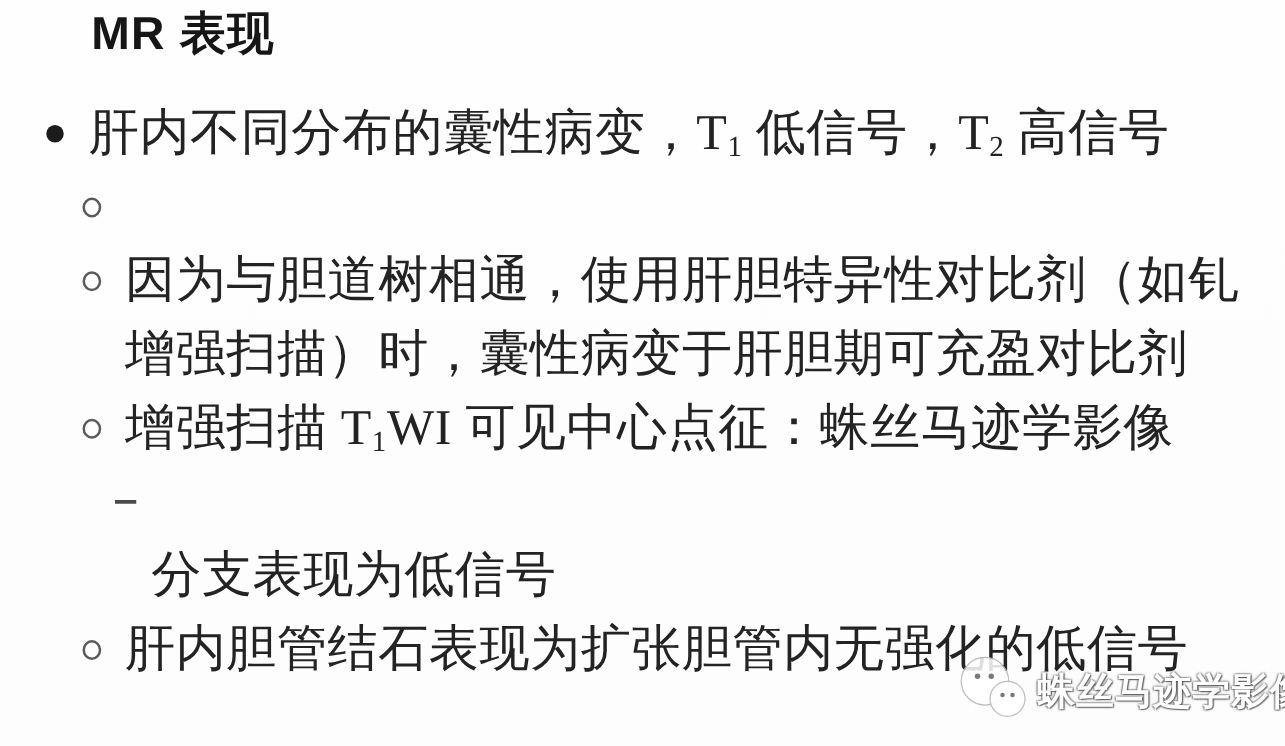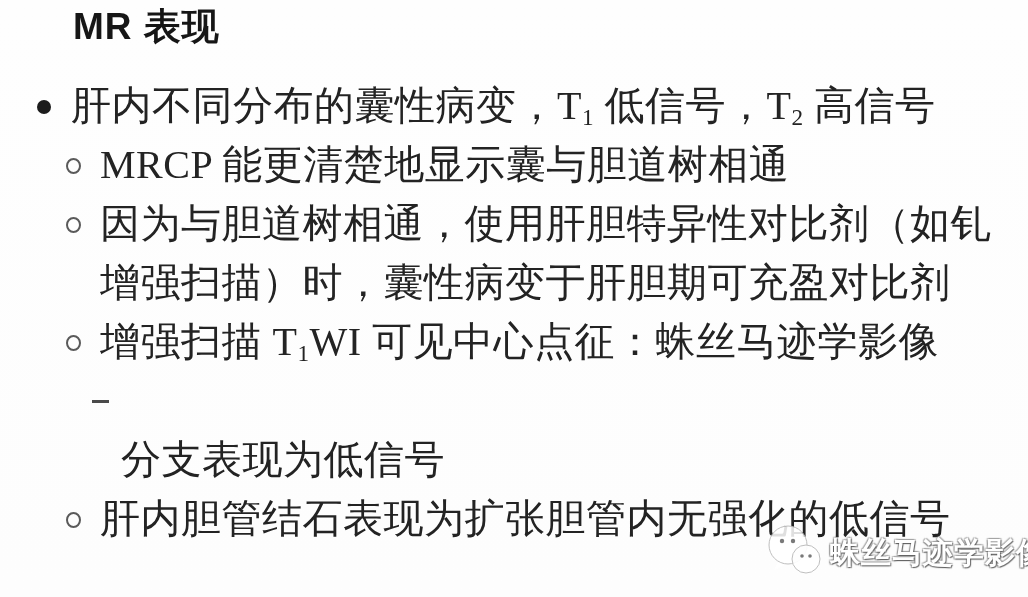--- a/index.html
+++ b/index.html
@@ -102,21 +102,20 @@
 
   <div class="title">MR 表现</div>
 
   <div class="bullet-list">
       <div class="line level-1">
         <span class="marker m-disc"></span>
         <span class="text"><span>肝内不同分布的囊性病变，T</span><sub>1</sub><span> 低信号，T</span><sub>2</sub><span> 高信号</span></span>
       </div>
       <div class="line level-2">
         <span class="marker m-circle"></span>
-        <span class="text"><span>MRCP 能更清楚地显示囊与胆道树相通</span></span>
       </div>
       <div class="line level-2">
         <span class="marker m-circle"></span>
         <span class="text"><span>因为与胆道树相通，使用肝胆特异性对比剂（如钆</span></span>
       </div>
       <div class="line level-2 cont">
         <span class="text"><span>增强扫描）时，囊性病变于肝胆期可充盈对比剂</span></span>
       </div>
       <div class="line level-2">
         <span class="marker m-circle"></span>

